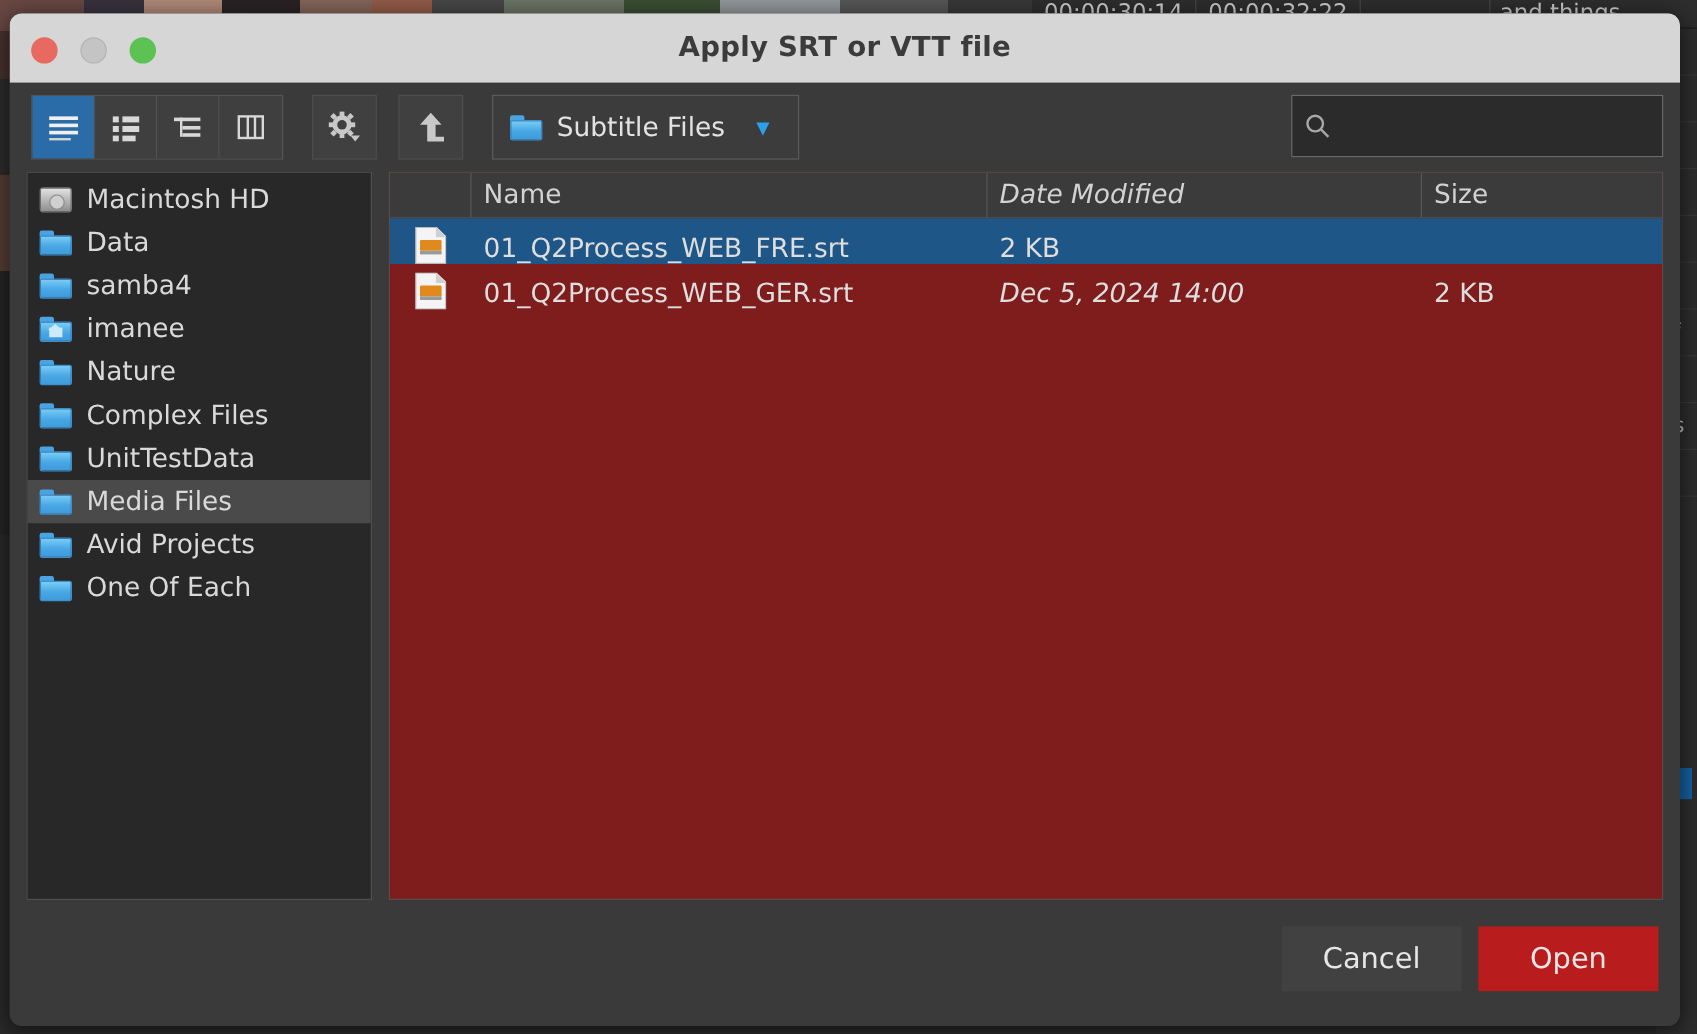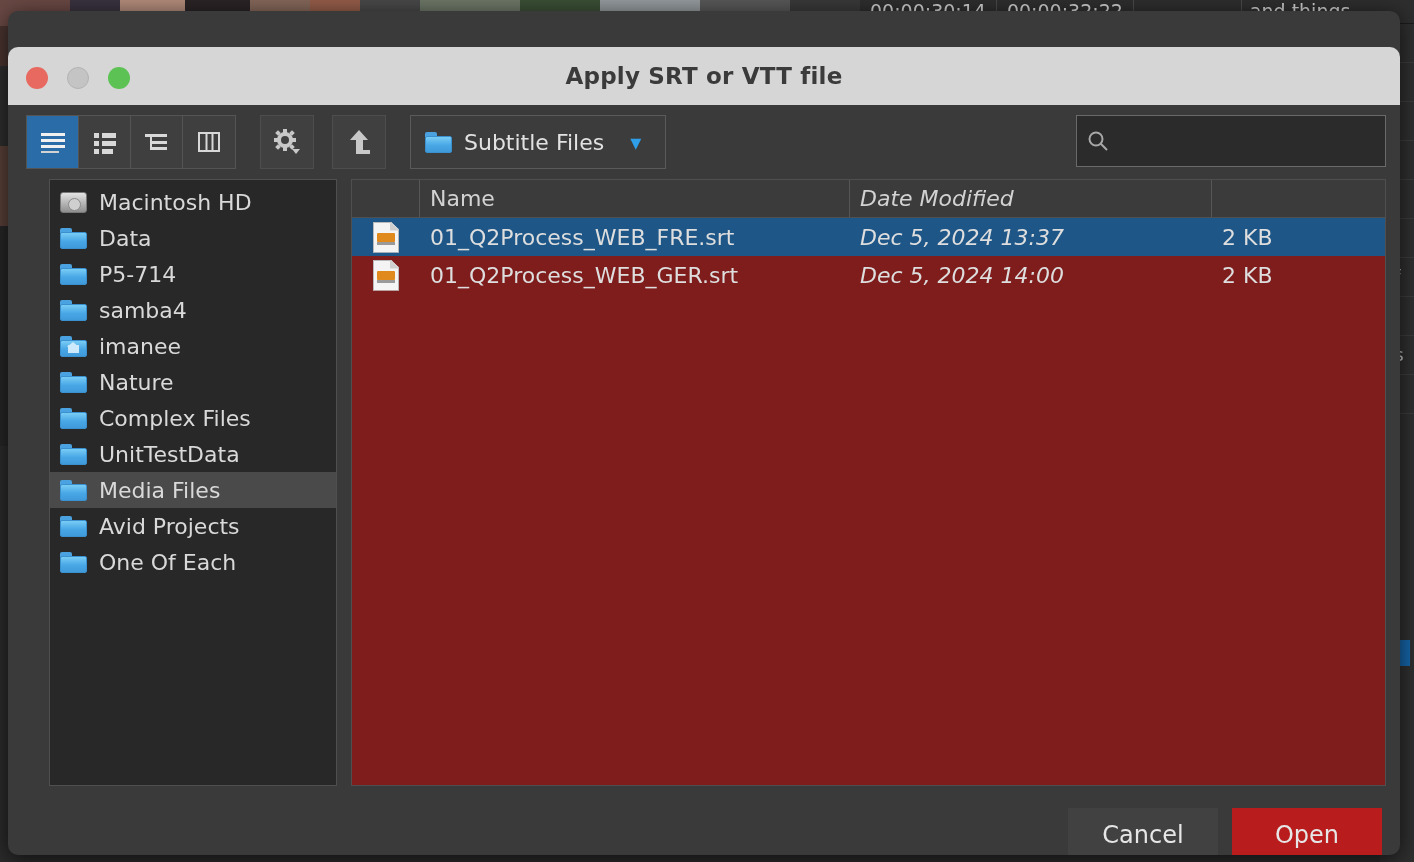--- a/index.html
+++ b/index.html
@@ -49,21 +49,21 @@
   #dialog {
     position:absolute; left:8px; top:11px; width:1392px; height:844px;
     background:#3a3a3a; border-radius:10px;
     box-shadow:0 4px 22px rgba(0,0,0,.65);
     overflow:hidden;
   }
 
   
   #titlebar {
     height:58px; background:#d6d6d6; border-radius:10px 10px 0 0;
-    position:relative; display:flex; align-items:center; justify-content:center;margin-top:36px;
+    position:relative; display:flex; align-items:center; justify-content:center;
   }
   #titlebar .title { font-size:23px; font-weight:bold; color:#3b3b3b; letter-spacing:.2px; }
   .lights { position:absolute; left:18px; top:20px; display:flex; gap:19px; }
   .light { width:22px; height:22px; border-radius:50%; }
   .light.red    { background:#e8695f; }
   .light.yellow { background:#c4c4c4; border:1px solid #b3b3b3; }
   .light.green  { background:#5cc254; }
 
   
   #toolbar {
@@ -96,21 +96,21 @@
     position:absolute; right:14px; top:10px; width:310px; height:52px;
     background:#2b2b2b; border:1px solid #6a6a6a; display:flex; align-items:center; padding:0 10px; gap:8px;
   }
   #searchbox input {
     background:transparent; border:none; outline:none; color:#d8d8d8;
     font-size:19px; font-family:inherit; width:100%;
   }
   #searchbox input::placeholder { color:#7e7e7e; }
 
   
-  #body { display:flex; padding:0 14px; gap:14px; height:607px;margin-left:27px; }
+  #body { display:flex; padding:0 14px; gap:14px; height:607px; }
   #sidebar {
     width:288px; background:#282828; border:1px solid #4f4f4f; overflow:hidden;
     padding-top:4px;
   }
   .side-item {
     height:36px; display:flex; align-items:center; gap:12px; padding:0 6px 0 10px;
     color:#d9d9d9; font-size:22px; white-space:nowrap;
   }
   .side-item.selected { background:#4a4a4a; }
 
@@ -121,21 +121,21 @@
   .fhead { display:flex; height:38px; background:#3b3b3b; border-bottom:1px solid #4f4f4f; }
   .fhead .hcell {
     color:#d2d2d2; font-size:22px; display:flex; align-items:center;
     padding-left:10px; border-right:1px solid #565656;
   }
   .c-icon { width:68px; border-right:1px solid #565656; }
   .c-name { width:430px; }
   .c-date { width:362px;font-style:italic; }
   .c-size { flex:1; border-right:none !important; }
 
-  .frow { display:flex; height:38px; align-items:center; }
+  .frow { display:flex; height:38px; align-items:flex-end; }
   .frow.selected { background:#1d5687; }
   .frow .cell { color:#dedede; font-size:22px; display:flex; align-items:center; padding-left:10px; white-space:nowrap; }
   .frow .cell.c-icon { justify-content:center; padding-left:0; }
   .frow .cell { border-right:none; }
 
   
   .docicon { position:relative; width:26px; height:31px; }
   .docicon .page {
     position:absolute; inset:0; background:#f4f4f4;
     clip-path:polygon(0 0, 68% 0, 100% 26%, 100% 100%, 0 100%);
@@ -336,27 +336,20 @@
       </div>
 
       <div class="side-item">
         <span class="folder">
             <span class="tab"></span>
             <span class="bodyf"></span>
           </span>
         <span>Data</span>
       </div>
 
-      <div class="side-item">
-        <span class="folder">
-            <span class="tab"></span>
-            <span class="bodyf"></span>
-          </span>
-        <span>P5-714</span>
-      </div>
 
       <div class="side-item">
         <span class="folder">
             <span class="tab"></span>
             <span class="bodyf"></span>
           </span>
         <span>samba4</span>
       </div>
 
       <div class="side-item">
@@ -419,33 +412,33 @@
       </div>
 
     </div>
 
     <div id="filepane">
 
       <div class="fhead">
         <div class="hcell c-icon"></div>
         <div class="hcell c-name">Name</div>
         <div class="hcell c-date">Date Modified</div>
+        <div class="hcell c-size">Size</div>
       </div>
 
       <div class="frow selected">
         <div class="cell c-icon">
           <span class="docicon">
             <span class="page"></span>
               <span class="fold"></span>
               <span class="band"></span>
               <span class="band2"></span>
           </span>
         </div>
         <div class="cell c-name">01_Q2Process_WEB_FRE.srt</div>
-        <div class="cell c-date">Dec 5, 2024 13:37</div>
         <div class="cell c-size">2 KB</div>
       </div>
 
       <div class="frow">
         <div class="cell c-icon">
           <span class="docicon">
             <span class="page"></span>
               <span class="fold"></span>
               <span class="band"></span>
               <span class="band2"></span>

